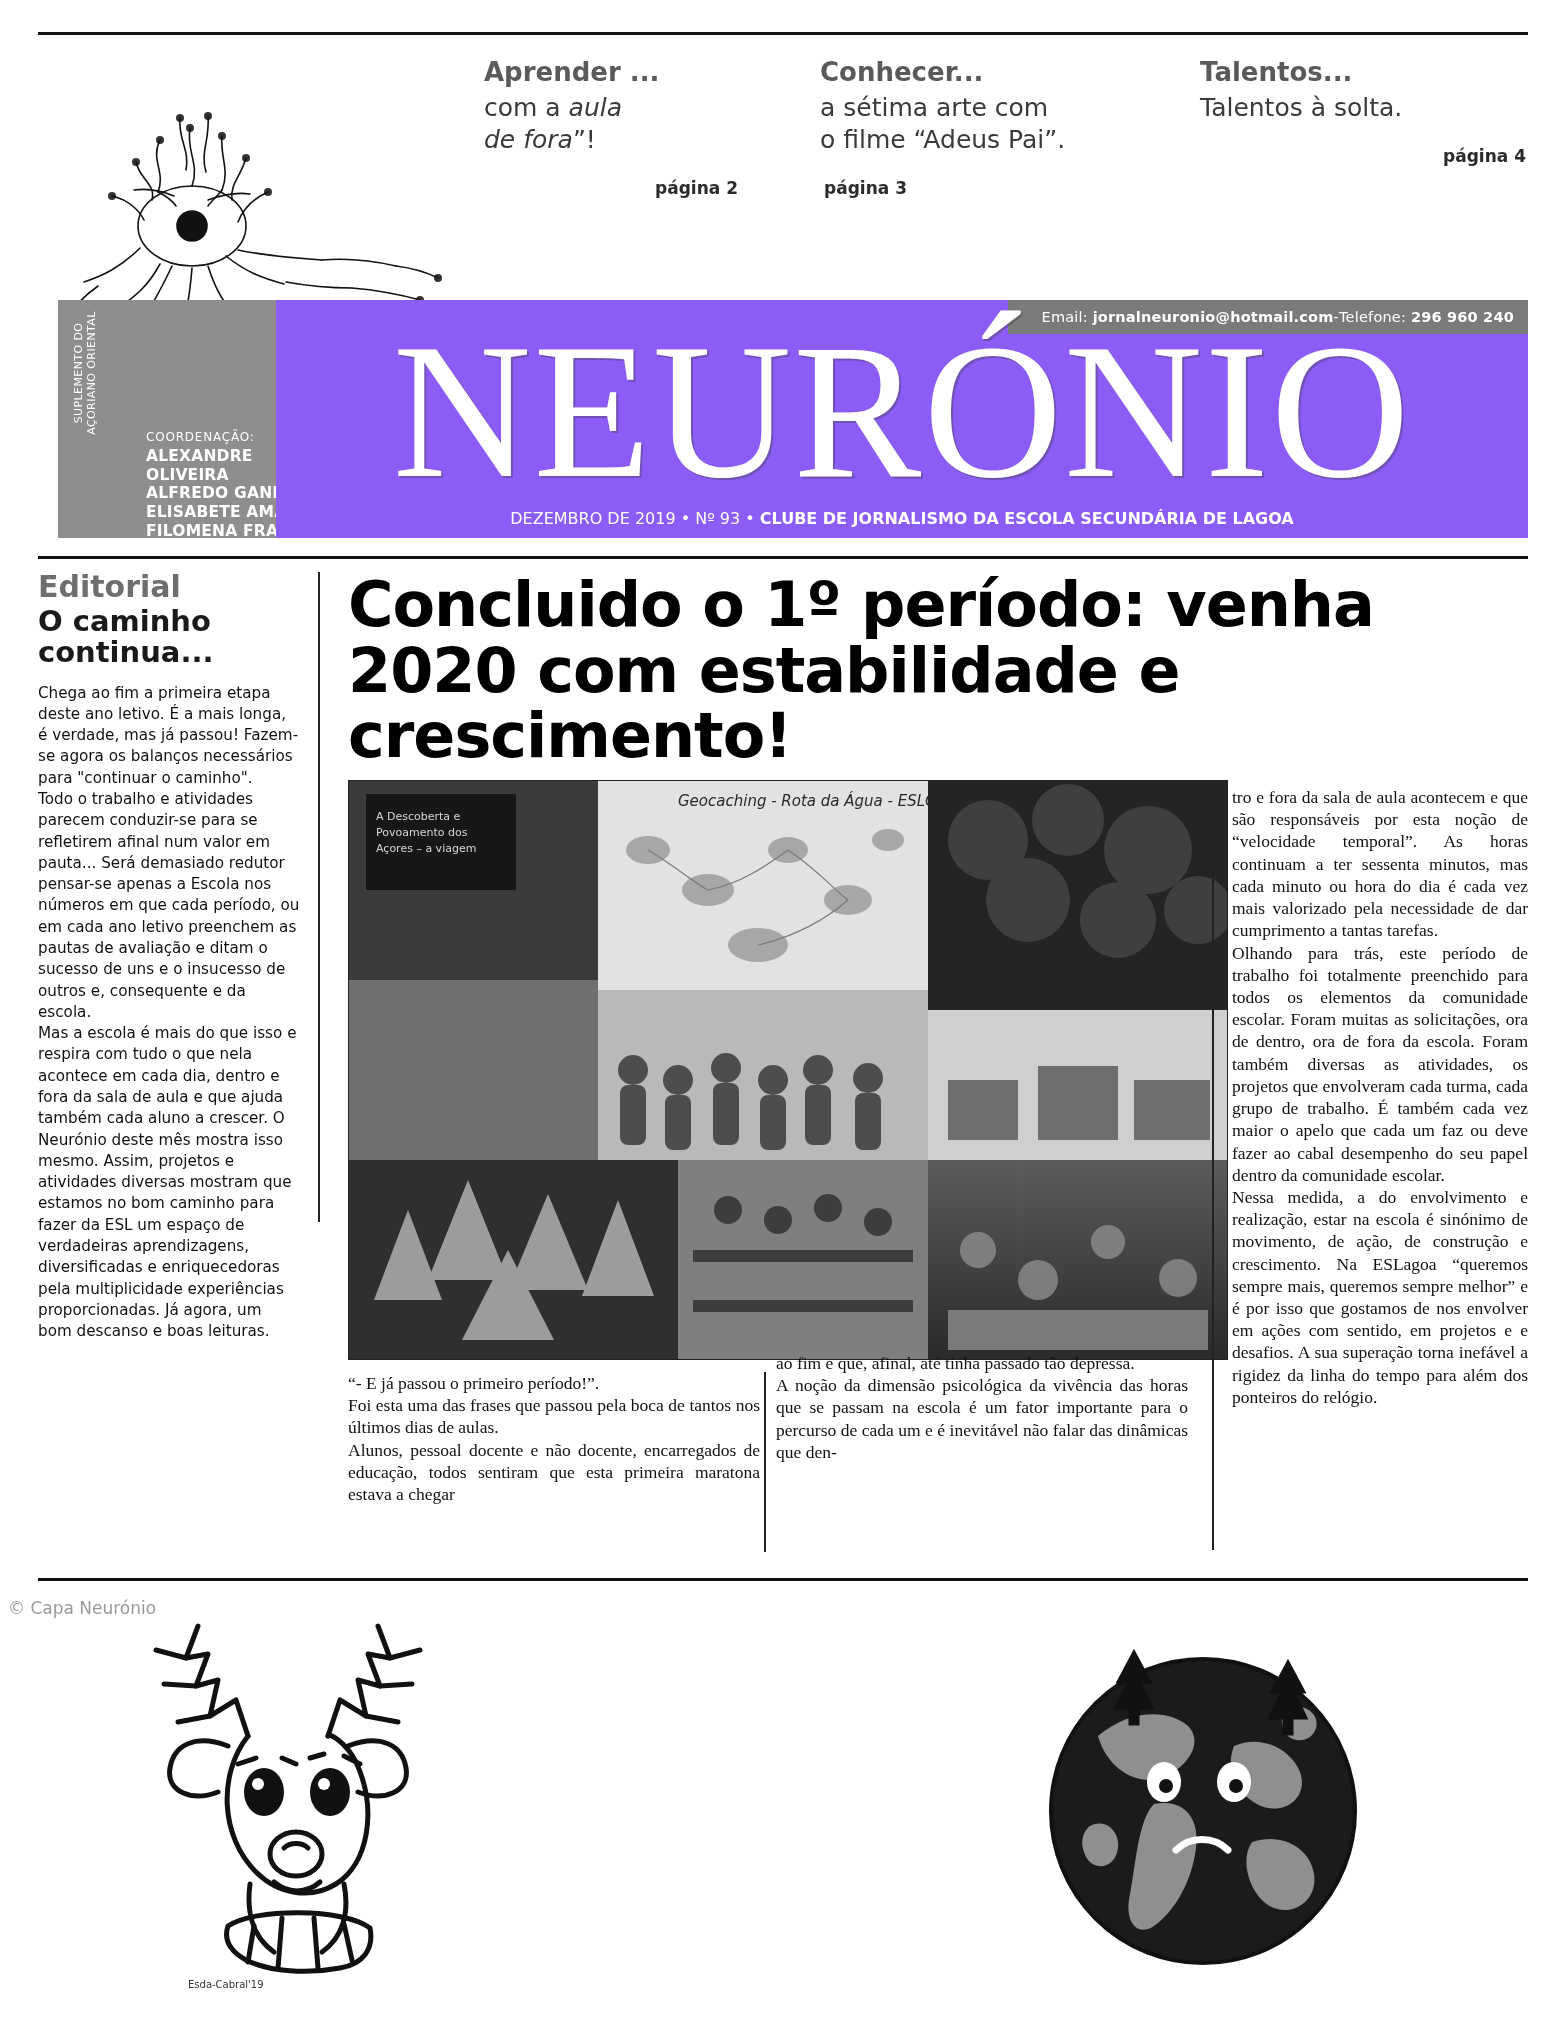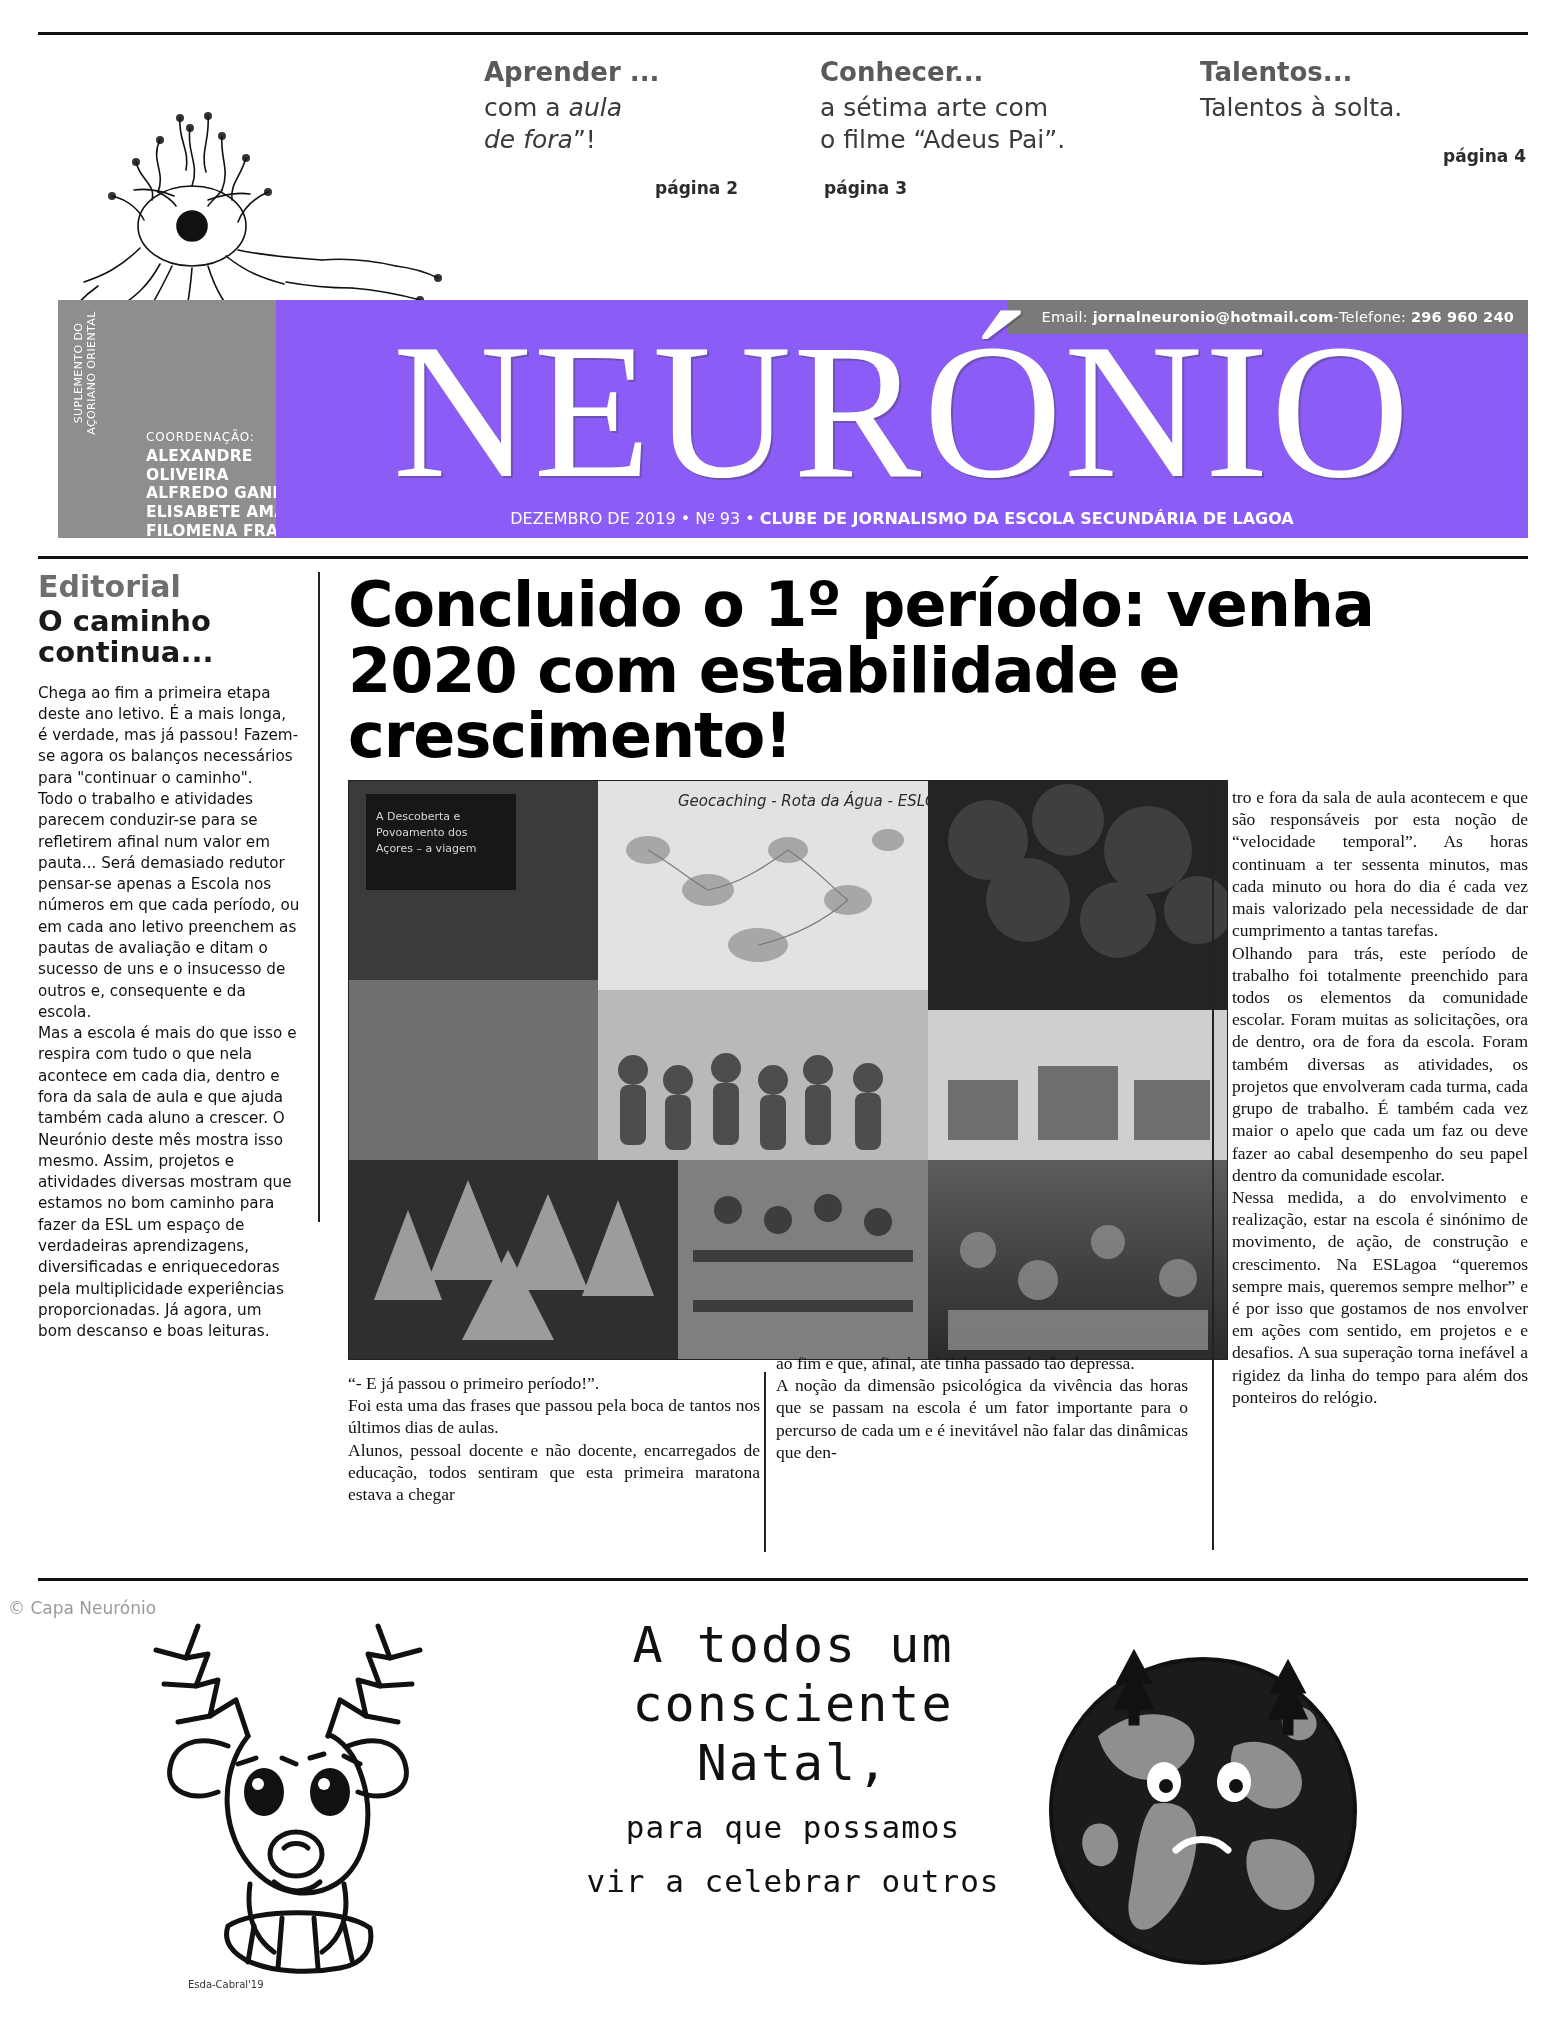--- a/index.html
+++ b/index.html
@@ -439,27 +439,20 @@
 
         <path d="M196 286 C210 298 228 298 242 286"></path>
 
         <path d="M172 288 C168 318 176 342 196 356 M266 288 C272 318 264 342 244 356"></path>
         <path d="M150 330 C176 312 266 312 292 332 C296 352 286 368 262 372 C230 378 192 376 168 364 C150 354 146 342 150 330 Z"></path>
         <path d="M176 330 L170 366 M204 322 L200 372 M236 322 L240 372 M266 328 L274 364"></path>
       </g>
       <text x="110" y="392" font-family="DejaVu Sans" font-size="10" fill="#333">Esda-Cabral'19</text>
     </svg>
 
-    <div class="xmas-text">
-      <div class="l1">A todos um</div>
-      <div class="l1">consciente</div>
-      <div class="l1">Natal,</div>
-      <div class="l2">para que possamos</div>
-      <div class="l2">vir a celebrar outros</div>
-    </div>
 
     <svg style="position:absolute;left:1000px;top:30px;width:330px;height:360px;" viewBox="0 0 330 360">
       <circle cx="165" cy="185" r="152" fill="#1b1b1b" stroke="#111" stroke-width="4"></circle>
       <g fill="#8f8f8f">
         <path d="M60 110 C90 84 130 82 150 100 C166 116 150 140 128 150 C104 162 70 146 60 110 Z"></path>
         <path d="M116 178 C146 172 162 192 158 222 C154 256 136 286 116 300 C98 312 86 294 92 268 C98 238 100 194 116 178 Z"></path>
         <path d="M196 120 C222 108 252 122 262 146 C270 168 252 186 230 182 C208 178 184 150 196 120 Z"></path>
         <path d="M214 216 C244 206 272 222 276 248 C280 272 258 290 236 282 C214 274 200 236 214 216 Z"></path>
         <path d="M52 200 C66 192 82 204 80 222 C78 240 60 246 50 234 C42 222 42 208 52 200 Z"></path>
         <path d="M250 82 C266 76 282 88 278 102 C274 116 256 118 248 108 C242 98 242 86 250 82 Z"></path>

